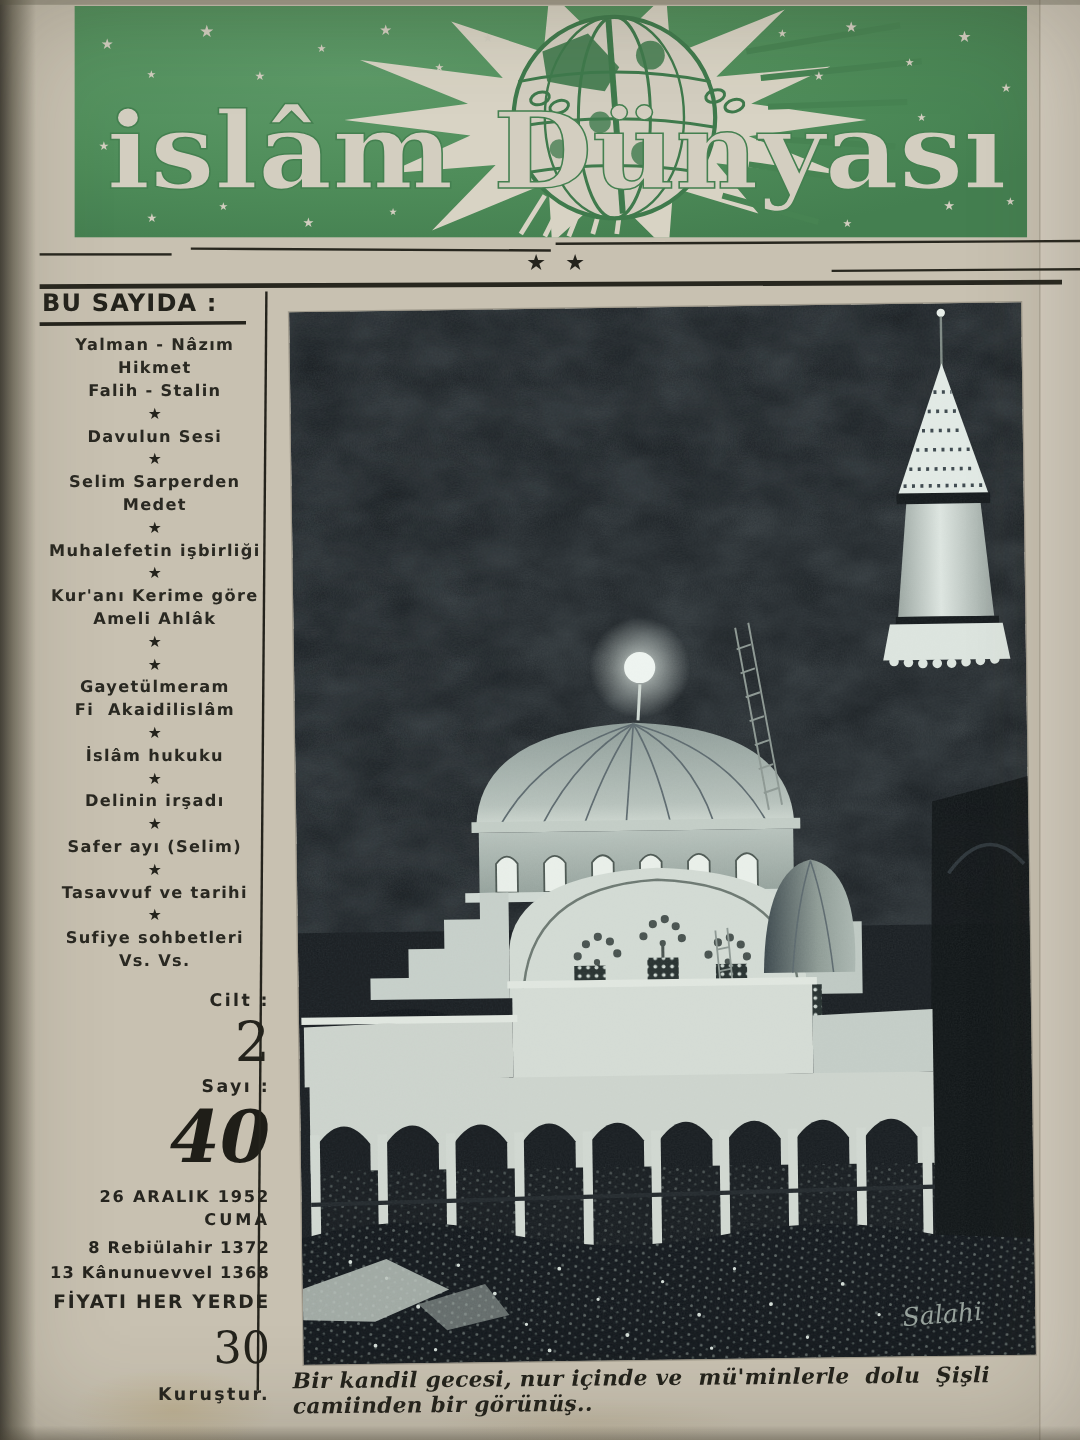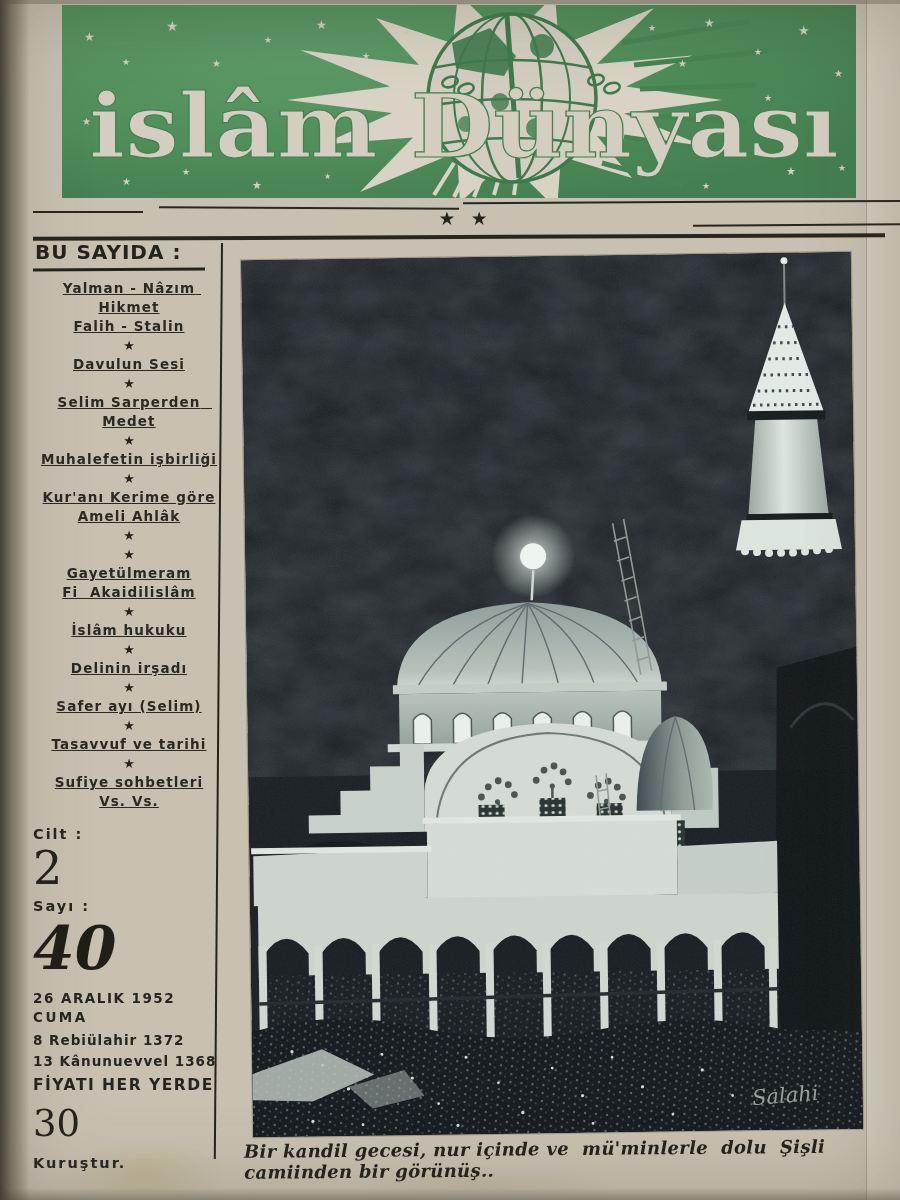--- a/index.html
+++ b/index.html
@@ -35,29 +35,29 @@
   .sub-rule-left{left:0;top:13px;width:110px;height:2px;}
   .sub-rule-right{left:660px;top:26px;width:218px;height:2px;transform:rotate(-.4deg);}
   .sub-rule-bottom{left:0;top:37px;width:852px;height:4px;transform:rotate(-.25deg);}
   .subtitle-row{position:absolute;left:150px;top:11px;width:560px;display:flex;
     align-items:center;justify-content:center;gap:18px;
     font-family:"DejaVu Serif","Liberation Serif",serif;font-weight:bold;
     font-size:18px;letter-spacing:1.5px;color:#24231c;white-space:pre-wrap;}
   .subtitle-row .star{font-size:16px;letter-spacing:0;}
   
   .sidebar{position:absolute;left:33px;top:240px;width:192px;height:950px;
-    display:flex;flex-direction:column;align-items:flex-start;}
+    display:flex;flex-direction:column;align-items:flex-end;}
   .sb-heading{align-self:flex-start;font-size:20px;font-weight:bold;letter-spacing:1px;
     color:#24231c;margin-left:2px;}
   .sb-heading-rule{align-self:flex-start;width:172px;height:3px;background:#24231c;
     margin:4px 0 8px 0;transform:rotate(-.4deg);}
   .sb-items{display:flex;flex-direction:column;align-items:center;width:100%;}
   .sb-item{display:flex;flex-direction:column;align-items:center;width:100%;}
   .sb-line{font-size:13.5px;font-weight:bold;letter-spacing:1.1px;line-height:19px;
-    color:#2a2922;text-align:center;white-space:pre-wrap;text-decoration:underline;}
+    color:#2a2922;text-align:center;white-space:pre-wrap;}
   .sb-star{font-size:13px;line-height:19px;color:#24231c;}
   .sb-vol-label,.sb-issue-label{font-size:14.5px;font-weight:bold;letter-spacing:2px;line-height:18px;}
   .sb-vol-label{margin-top:14px;}
   .sb-vol-num{font-family:"DejaVu Serif",serif;font-size:46px;line-height:50px;color:#24231c;}
   .sb-issue-label{margin-top:4px;}
   .sb-issue-num{font-family:"DejaVu Serif",serif;font-style:italic;font-weight:bold;
     font-size:60px;line-height:66px;color:#1f1e18;}
   .sb-date{font-size:13.5px;font-weight:bold;letter-spacing:1.5px;line-height:19px;margin-top:8px;}
   .sb-day{font-size:13.5px;font-weight:bold;letter-spacing:2.5px;line-height:19px;}
   .sb-hijri,.sb-rumi{font-size:13.5px;font-weight:bold;letter-spacing:1px;line-height:21px;}

